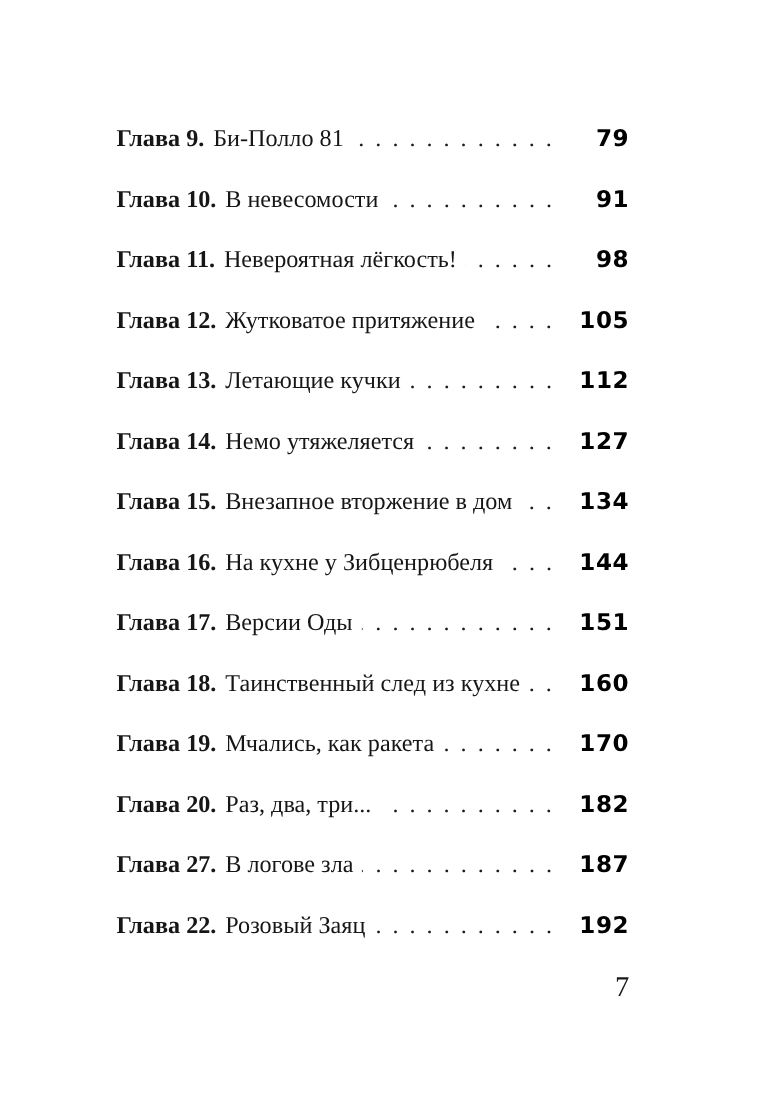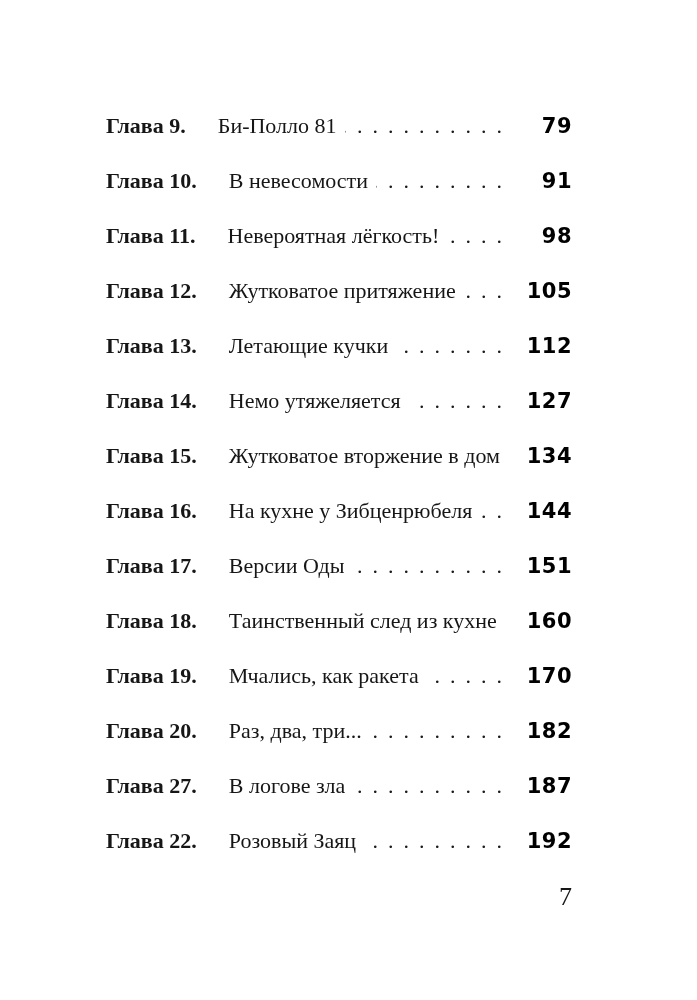--- a/index.html
+++ b/index.html
@@ -23,21 +23,20 @@
     margin-bottom: 27px;
     font-size: 22px;
   }
   .chapter-label {
     font-weight: bold;
     margin-right: 8px;
     white-space: nowrap;
   }
   .chapter-title {
     white-space: nowrap;
-    margin-left: 24px;
   }
   .dots {
     flex: 1;
     overflow: hidden;
     white-space: nowrap;
     direction: rtl;
     letter-spacing: 10px;
     margin: 0 12px 0 8px;
     color: #1c1c1c;
   }
@@ -100,21 +99,21 @@
 
   <div class="toc-row">
     <span class="chapter-label">Глава 14.</span>
       <span class="chapter-title">Немо утяжеляется</span>
     <span class="dots">........................................</span>
     <span class="page-num">127</span>
   </div>
 
   <div class="toc-row">
     <span class="chapter-label">Глава 15.</span>
-      <span class="chapter-title">Жутковатое вторжение в дом</span>
+      <span class="chapter-title">Внезапное вторжение в дом</span>
     <span class="dots">........................................</span>
     <span class="page-num">134</span>
   </div>
 
   <div class="toc-row">
     <span class="chapter-label">Глава 16.</span>
       <span class="chapter-title">На кухне у Зибценрюбеля</span>
     <span class="dots">........................................</span>
     <span class="page-num">144</span>
   </div>

